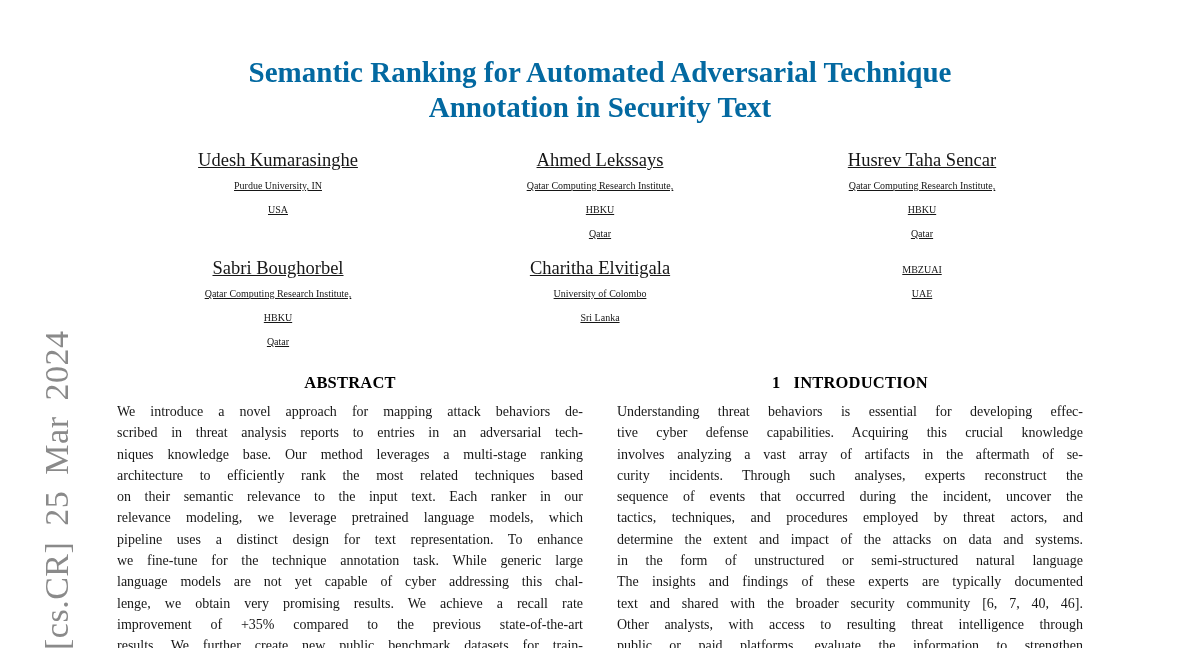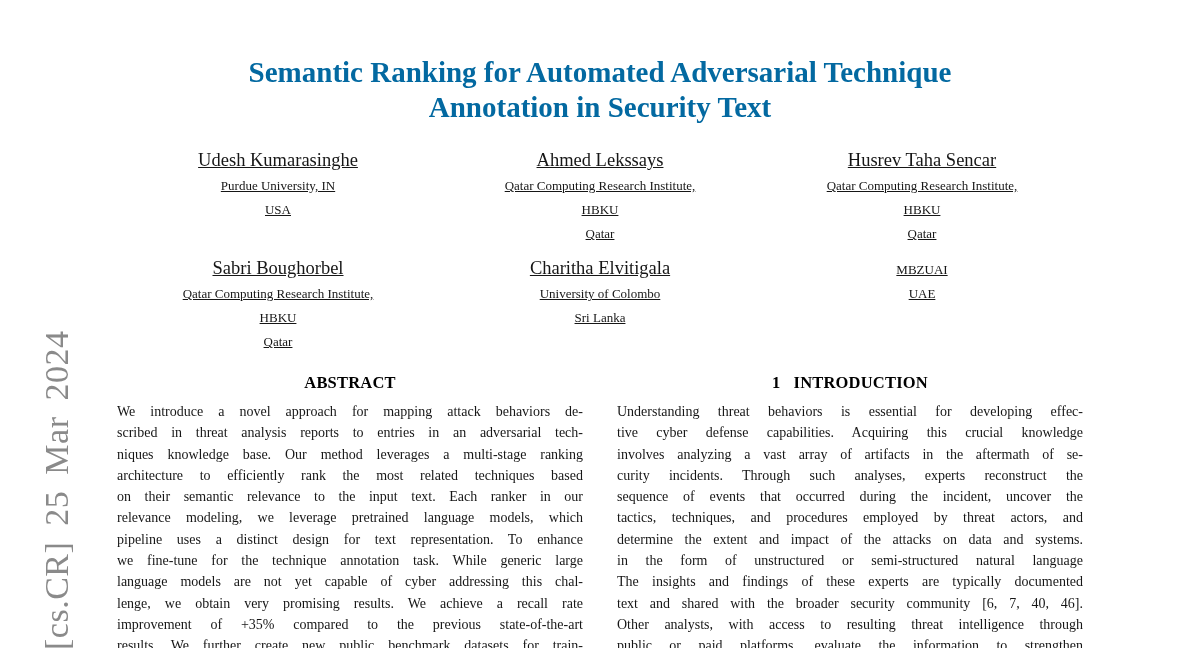--- a/index.html
+++ b/index.html
@@ -49,21 +49,21 @@
   .author {
     width: 322px;
     text-align: center;
   }
   .author-name {
     font-size: 18.5px;
     line-height: 21px;
     margin-bottom: 3px;
   }
   .author-affil {
-    font-size: 13px;
+    font-size: 10px;
     line-height: 24px;
   }
   .columns {
     display: flex;
     gap: 34px;
     margin-top: 19px;
   }
   .col { width: 466px; }
   .sec-heading {
     margin: 0 0 8px 0;

